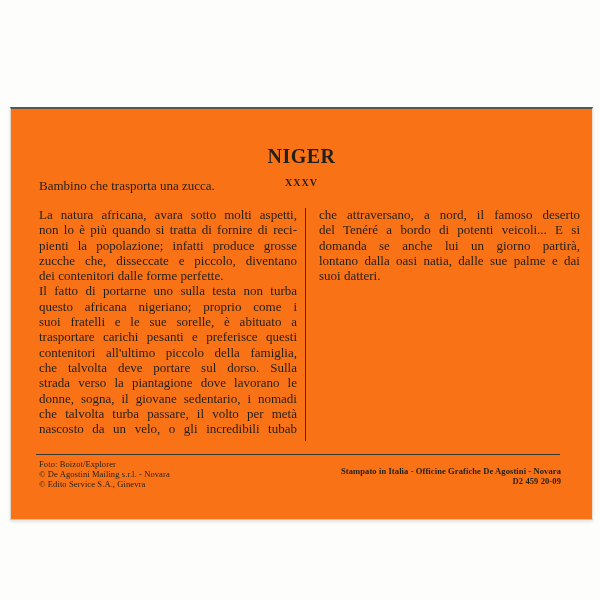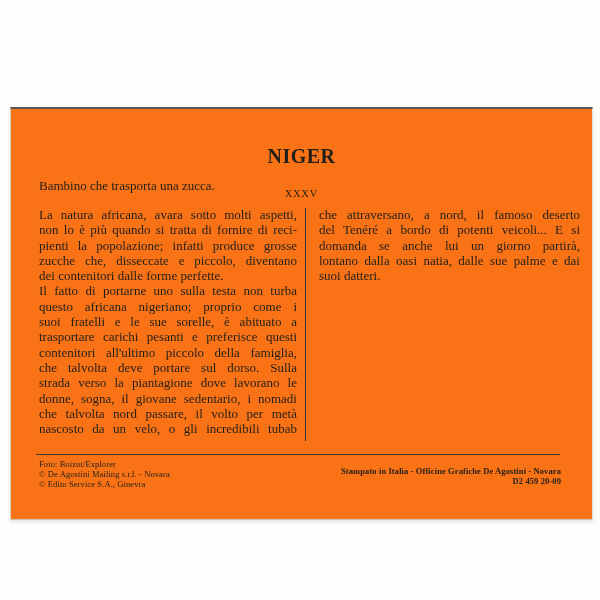--- a/index.html
+++ b/index.html
@@ -26,24 +26,25 @@
     margin-top: 12px;
   }
   .title {
     position: absolute; top: 36px; left: 0; right: 0;
     text-align: center;
     font-size: 20px; font-weight: bold;
     letter-spacing: 0.5px;
     line-height: 22px;
   }
   .series {
-    position: absolute; top: 79px; left: 0; right: 0;
+    position: absolute; top: 68px; left: 0; right: 0;
     text-align: center;
     font-size: 10px; letter-spacing: 1px;
     line-height: 12px;
+    font-weight: bold;
   }
   .caption {
     position: absolute; top: 69px; left: 28px;
     font-size: 13px; line-height: 16px; text-align: right;
   }
   .col {
     position: absolute; top: 98px;
     font-size: 13px; line-height: 15.3px;
   }
   .col-left  { left: 28px;  width: 258px; }
@@ -100,21 +101,21 @@
         <div class="line">zucche che, disseccate e piccolo, diventano</div>
         <div class="line par-last">dei contenitori dalle forme perfette.</div>
         <div class="line">Il fatto di portarne uno sulla testa non turba</div>
         <div class="line">questo africana nigeriano; proprio come i</div>
         <div class="line">suoi fratelli e le sue sorelle, è abituato a</div>
         <div class="line">trasportare carichi pesanti e preferisce questi</div>
         <div class="line">contenitori all'ultimo piccolo della famiglia,</div>
         <div class="line">che talvolta deve portare sul dorso. Sulla</div>
         <div class="line">strada verso la piantagione dove lavorano le</div>
         <div class="line">donne, sogna, il giovane sedentario, i nomadi</div>
-        <div class="line">che talvolta nord passare, il volto per metà</div>
+        <div class="line">che talvolta turba passare, il volto per metà</div>
         <div class="line">nascosto da un velo, o gli incredibili tubab</div>
       </div>
 
     <div class="divider"></div>
 
     <div class="col col-right">
         <div class="line">che attraversano, a nord, il famoso deserto</div>
         <div class="line">del Tenéré a bordo di potenti veicoli... E si</div>
         <div class="line">domanda se anche lui un giorno partirà,</div>
         <div class="line">lontano dalla oasi natia, dalle sue palme e dai</div>

